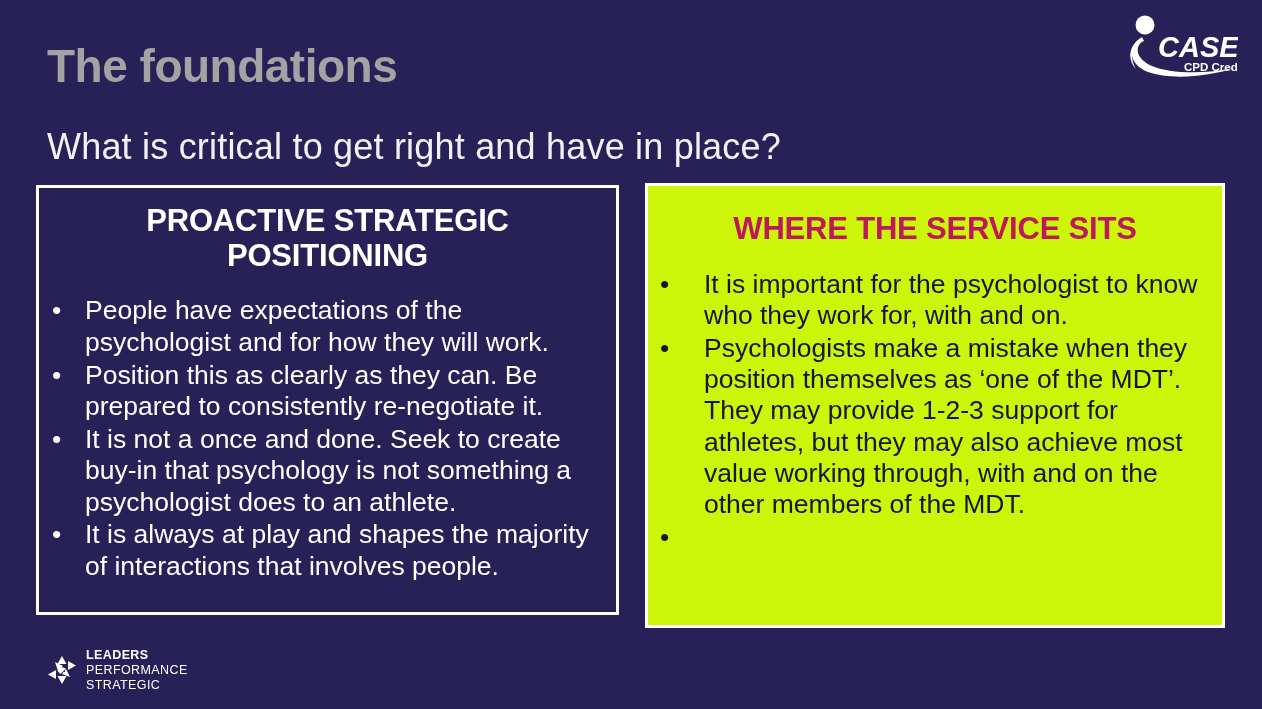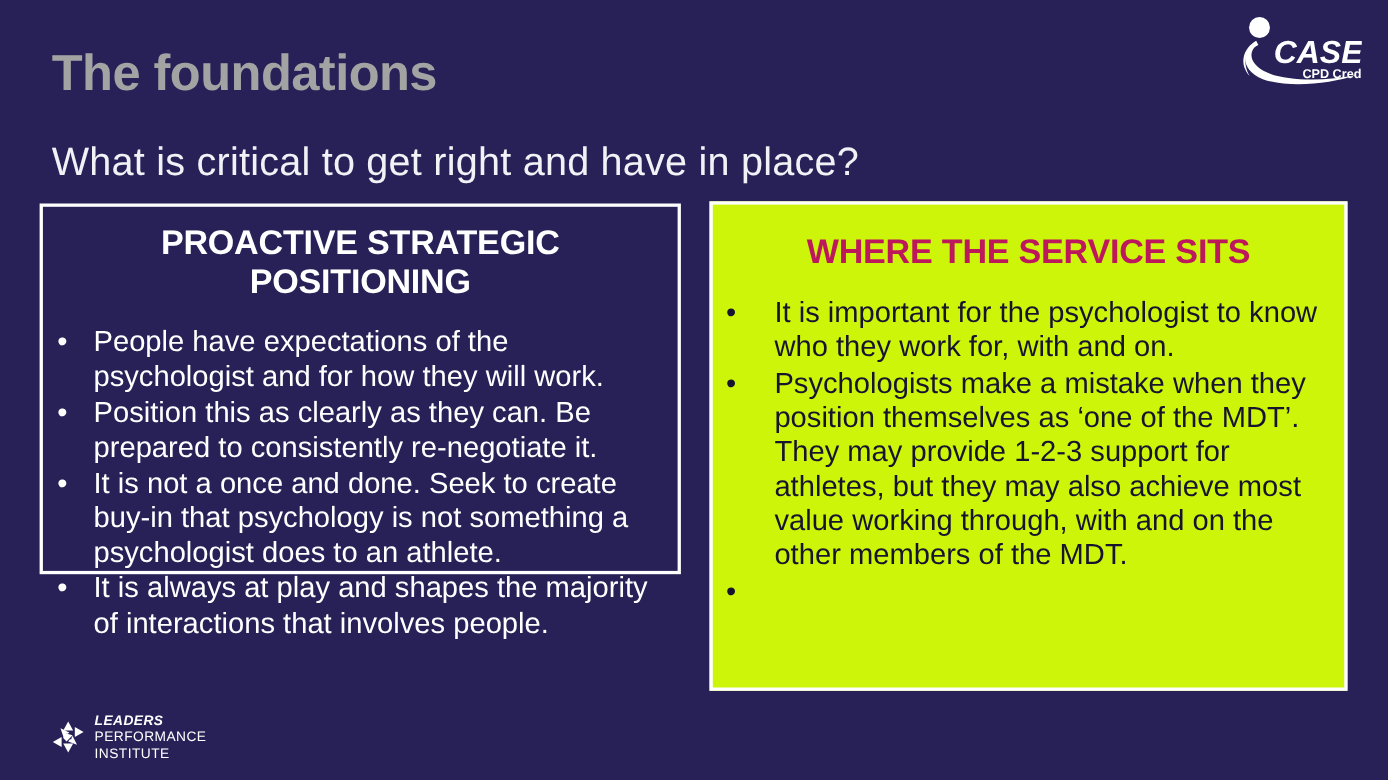--- a/index.html
+++ b/index.html
@@ -51,21 +51,21 @@
   
   .panel {
     position: absolute;
     box-sizing: border-box;
     border: 3px solid #ffffff;
   }
   .panel-left {
     left: 36px;
     top: 185px;
     width: 583px;
-    height: 337px;
+    height: 430px;
     background: #272158;
   }
   .panel-right {
     left: 645px;
     top: 183px;
     width: 580px;
     height: 445px;
     background: #ccf50a;
   }
 
@@ -138,21 +138,21 @@
     margin-right: 9px;
     flex: 0 0 auto;
   }
   .lpi-words {
     color: #ffffff;
     font-size: 12.5px;
     font-weight: bold;
     line-height: 1.18;
     letter-spacing: 0.4px;
   }
-  .lpi-words .l1 { font-weight: bold; font-style: italic; }
+  .lpi-words .l1 { font-weight: bold; }
   .lpi-words .l2 { font-weight: normal; }
   .lpi-words .l3 { font-weight: normal; }
 </style>
 </head>
 <body>
 
 <div class="slide-title">The foundations</div>
 <div class="slide-subtitle">What is critical to get right and have in place?</div>
 
 <div class="cases-logo">
@@ -221,15 +221,15 @@
         <polygon points="13,12 18,12 18,17 13,17"></polygon>
       </g>
       <g fill="#ffffff">
         <polygon points="12.5,11.5 19,13.5 13.5,19 10.5,16"></polygon>
       </g>
     </svg>
   </div>
   <div class="lpi-words">
     <div class="l1">LEADERS</div>
     <div class="l2">PERFORMANCE</div>
-    <div class="l3">INSTITUTE</div>
+    <div class="l3">STRATEGIC</div>
   </div>
 </div>
 
 </body></html>

